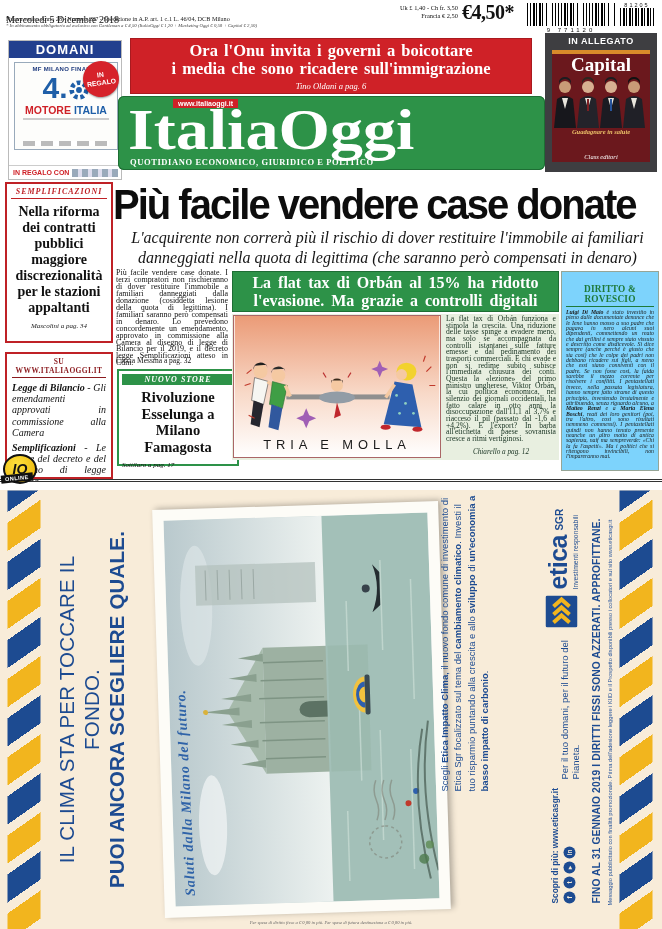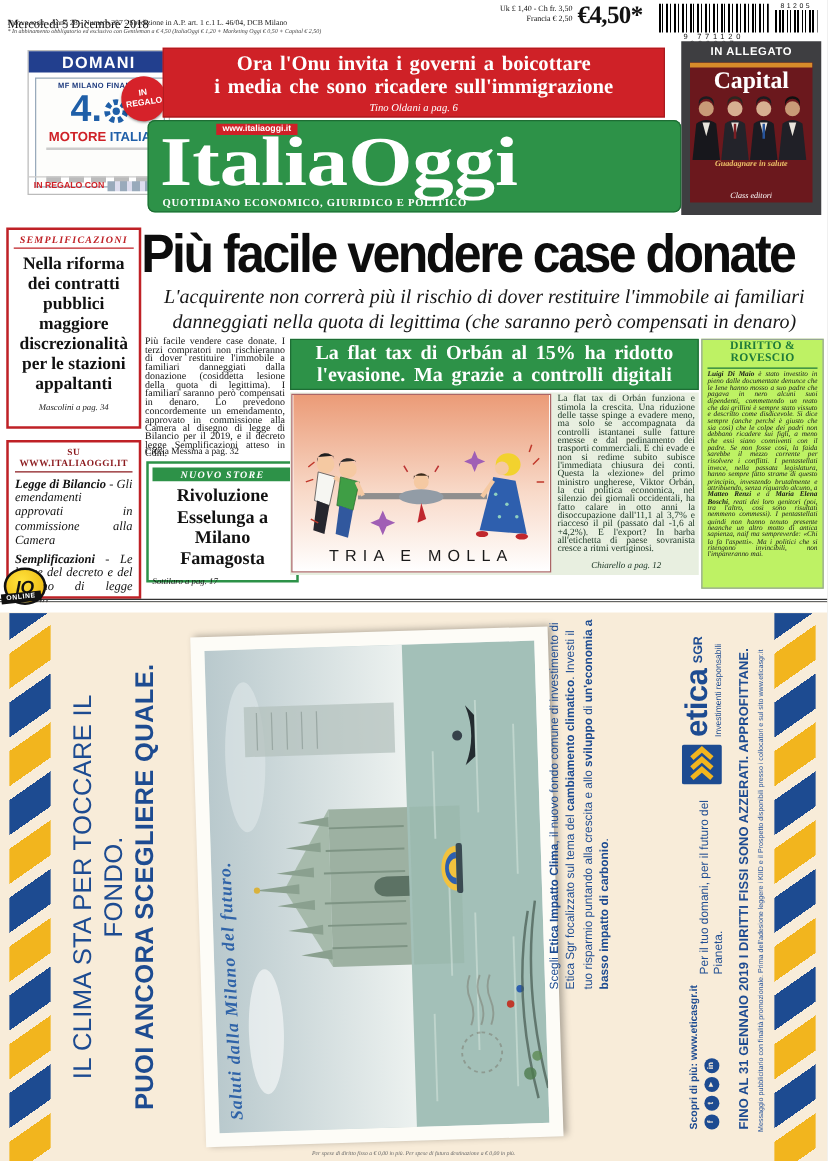--- a/index.html
+++ b/index.html
@@ -17,21 +17,21 @@
   .tb-prices { left:396px; top:4px; width:62px; font-size:6.4px; text-align:right; line-height:1.25; }
   .tb-price-main { left:462px; top:1px; font-size:20px; font-weight:bold; letter-spacing:-.5px; }
   .barcode { left:527px; top:3px; width:88px; height:23px;
     background:repeating-linear-gradient(90deg,#000 0 1.5px,#fff 1.5px 3px,#000 3px 3.8px,#fff 3.8px 6.2px); }
   .barcode-addon { left:620px; top:8px; width:34px; height:18px;
     background:repeating-linear-gradient(90deg,#000 0 1.2px,#fff 1.2px 3.4px,#000 3.4px 4.6px,#fff 4.6px 6px); }
   .barcode-addon-num { left:620px; top:2px; width:34px; font-size:5.5px; letter-spacing:2px; text-align:center; }
   .barcode-num { left:527px; top:27px; width:88px; font-size:6px; letter-spacing:3px; text-align:center; }
 
   
-  .promo { left:8px; top:40px; width:114px; height:116px; border:1px solid #bbb; background:#fff;margin-left:14px; }
+  .promo { left:8px; top:40px; width:114px; height:140px; border:1px solid #bbb; background:#fff; }
   .promo-head { height:17px; background:#223f8e; color:#fff; text-align:center; font-size:13px;
                 font-weight:bold; letter-spacing:1px; line-height:17px; }
   .promo-cover { position:absolute; left:5px; top:21px; width:104px; height:88px; border:1px solid #9ab; background:#fdfdfb; }
   .promo-brand { font-size:6px; font-weight:bold; color:#1d3a7e; text-align:center; margin-top:3px; letter-spacing:.3px; }
   .promo-num { text-align:center; font-size:30px; font-weight:bold; color:#1f5fa8; line-height:32px; font-family:"Liberation Sans",sans-serif; }
   .promo-title { text-align:center; font-size:10.5px; font-weight:bold; font-family:"Liberation Sans",sans-serif; }
   .promo-title .w1 { color:#cf2127; } .promo-title .w2 { color:#1f5fa8; }
   .promo-tagline { margin:2px 8px 0 8px; height:2px; background:#ccc; }
   .promo-logos { position:absolute; bottom:3px; left:8px; right:8px; height:5px;
     background:repeating-linear-gradient(90deg,#bbb 0 12px,#fff 12px 18px); }
@@ -105,21 +105,21 @@
   .store-by { font-size:7px; font-style:italic; text-align:left; margin-top:5px; }
 
   .ft-box { left:232px; top:271px; width:327px; height:41px; background:#2d9248; color:#fff;
             text-align:center; padding-top:3px; box-shadow:inset 0 0 0 1px #1e6d34; }
   .ft-box .l { font-size:16px; font-weight:bold; line-height:1.13; word-spacing:3px; }
   .center-panel { left:232px; top:314px; width:327px; height:146px; background:#e8efe0; }
   .cartoon { left:233px; top:315px; width:208px; height:143px; border:1px solid #a66; background:#fff; }
   .ft-body { left:446px; top:316px; width:110px; font-size:7.6px; line-height:6.65px; text-align:justify; color:#15301f; }
   .ft-by { left:446px; top:448px; width:110px; font-size:7.2px; font-style:italic; text-align:center; color:#15301f; }
 
-  .diritto { left:561px; top:271px; width:98px; height:200px; background:#bef264; border:1px solid #96a596; padding:0 4px; }
+  .diritto { left:561px; top:271px; width:98px; height:200px; background:#7dd3fc; border:1px solid #96a596; padding:12px 4px; }
   .dr-head { color:#1e7a3a; font-size:9.3px; font-weight:bold; text-align:center; letter-spacing:.2px;
              border-bottom:1px solid #1e7a3a; padding-bottom:2px; }
   .dr-body { font-size:5.8px; font-style:italic; line-height:5.35px; text-align:justify; margin-top:3px; color:#1a1a1a; }
 
   .divider { left:0; top:479px; width:662px; height:3px; border-top:1px solid #333; border-bottom:1px solid #333; }
 
   
   .ad { left:0; top:482px; width:662px; height:447px; background:#f8ecd9; border-top:8px solid #fff; }
   .ad-inner { position:absolute; left:111.5px; top:-111.5px; width:439px; height:662px;
               transform:rotate(-90deg); font-family:"Liberation Sans",sans-serif; color:#1d4b91; }

